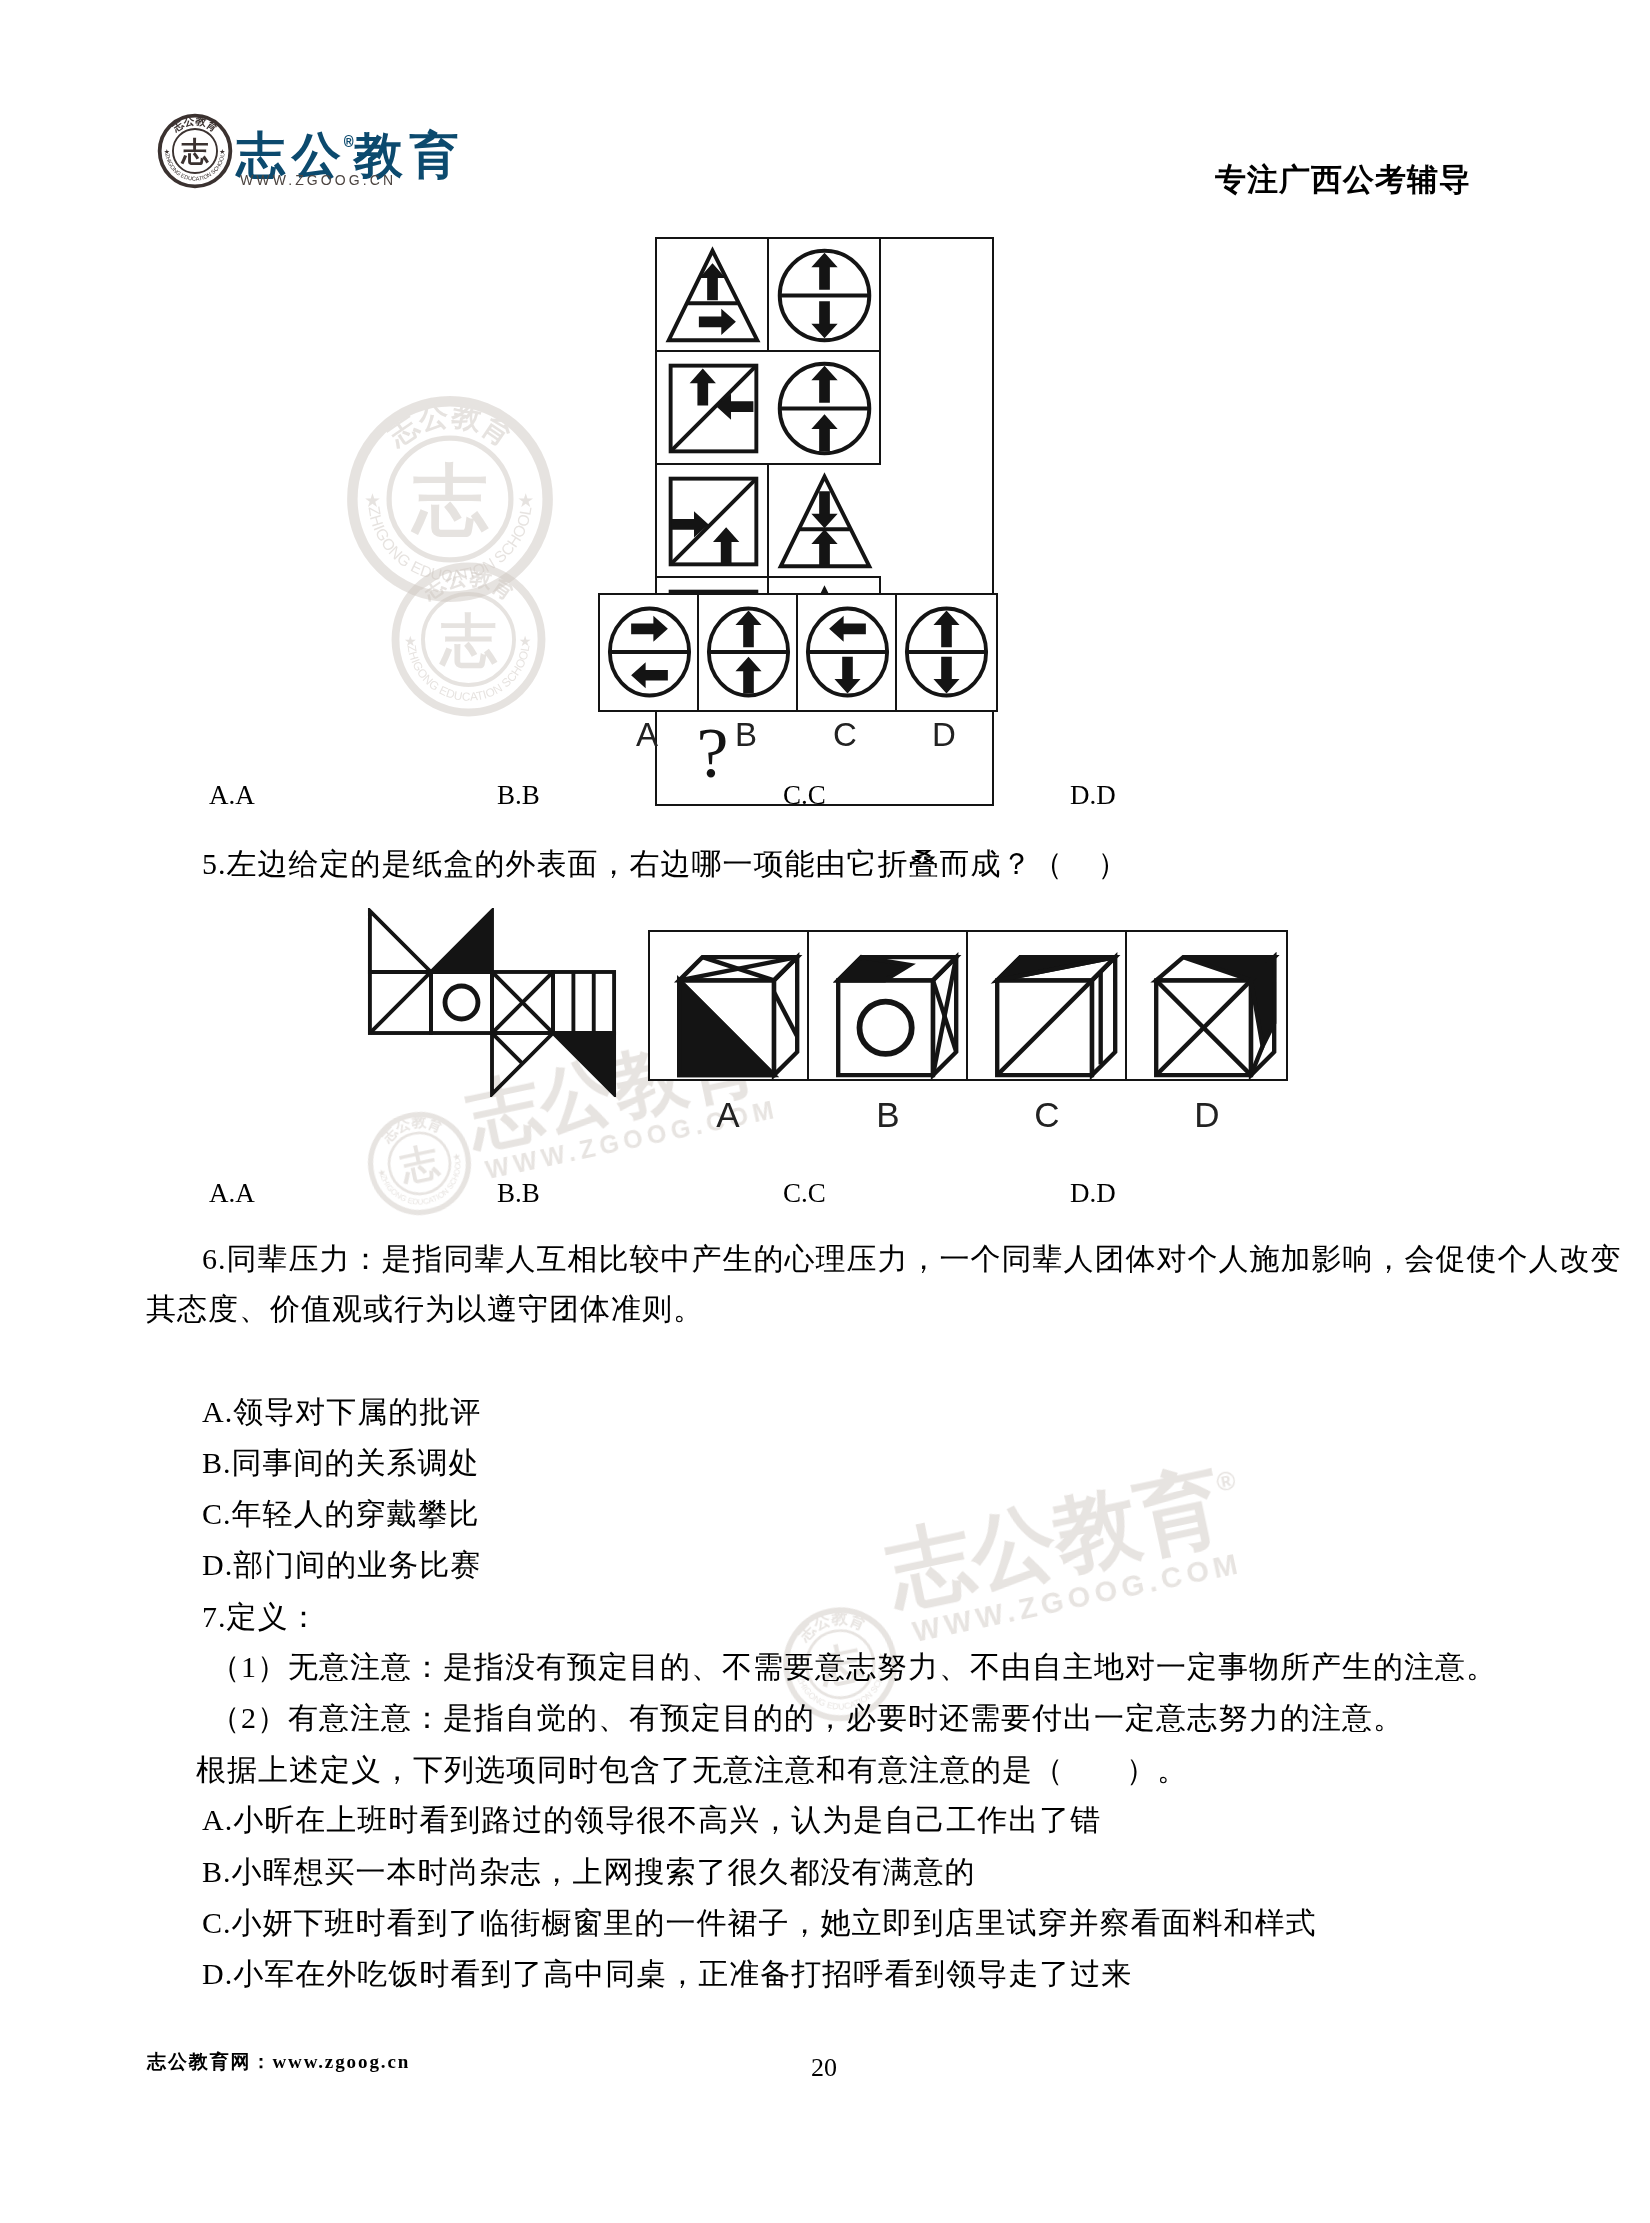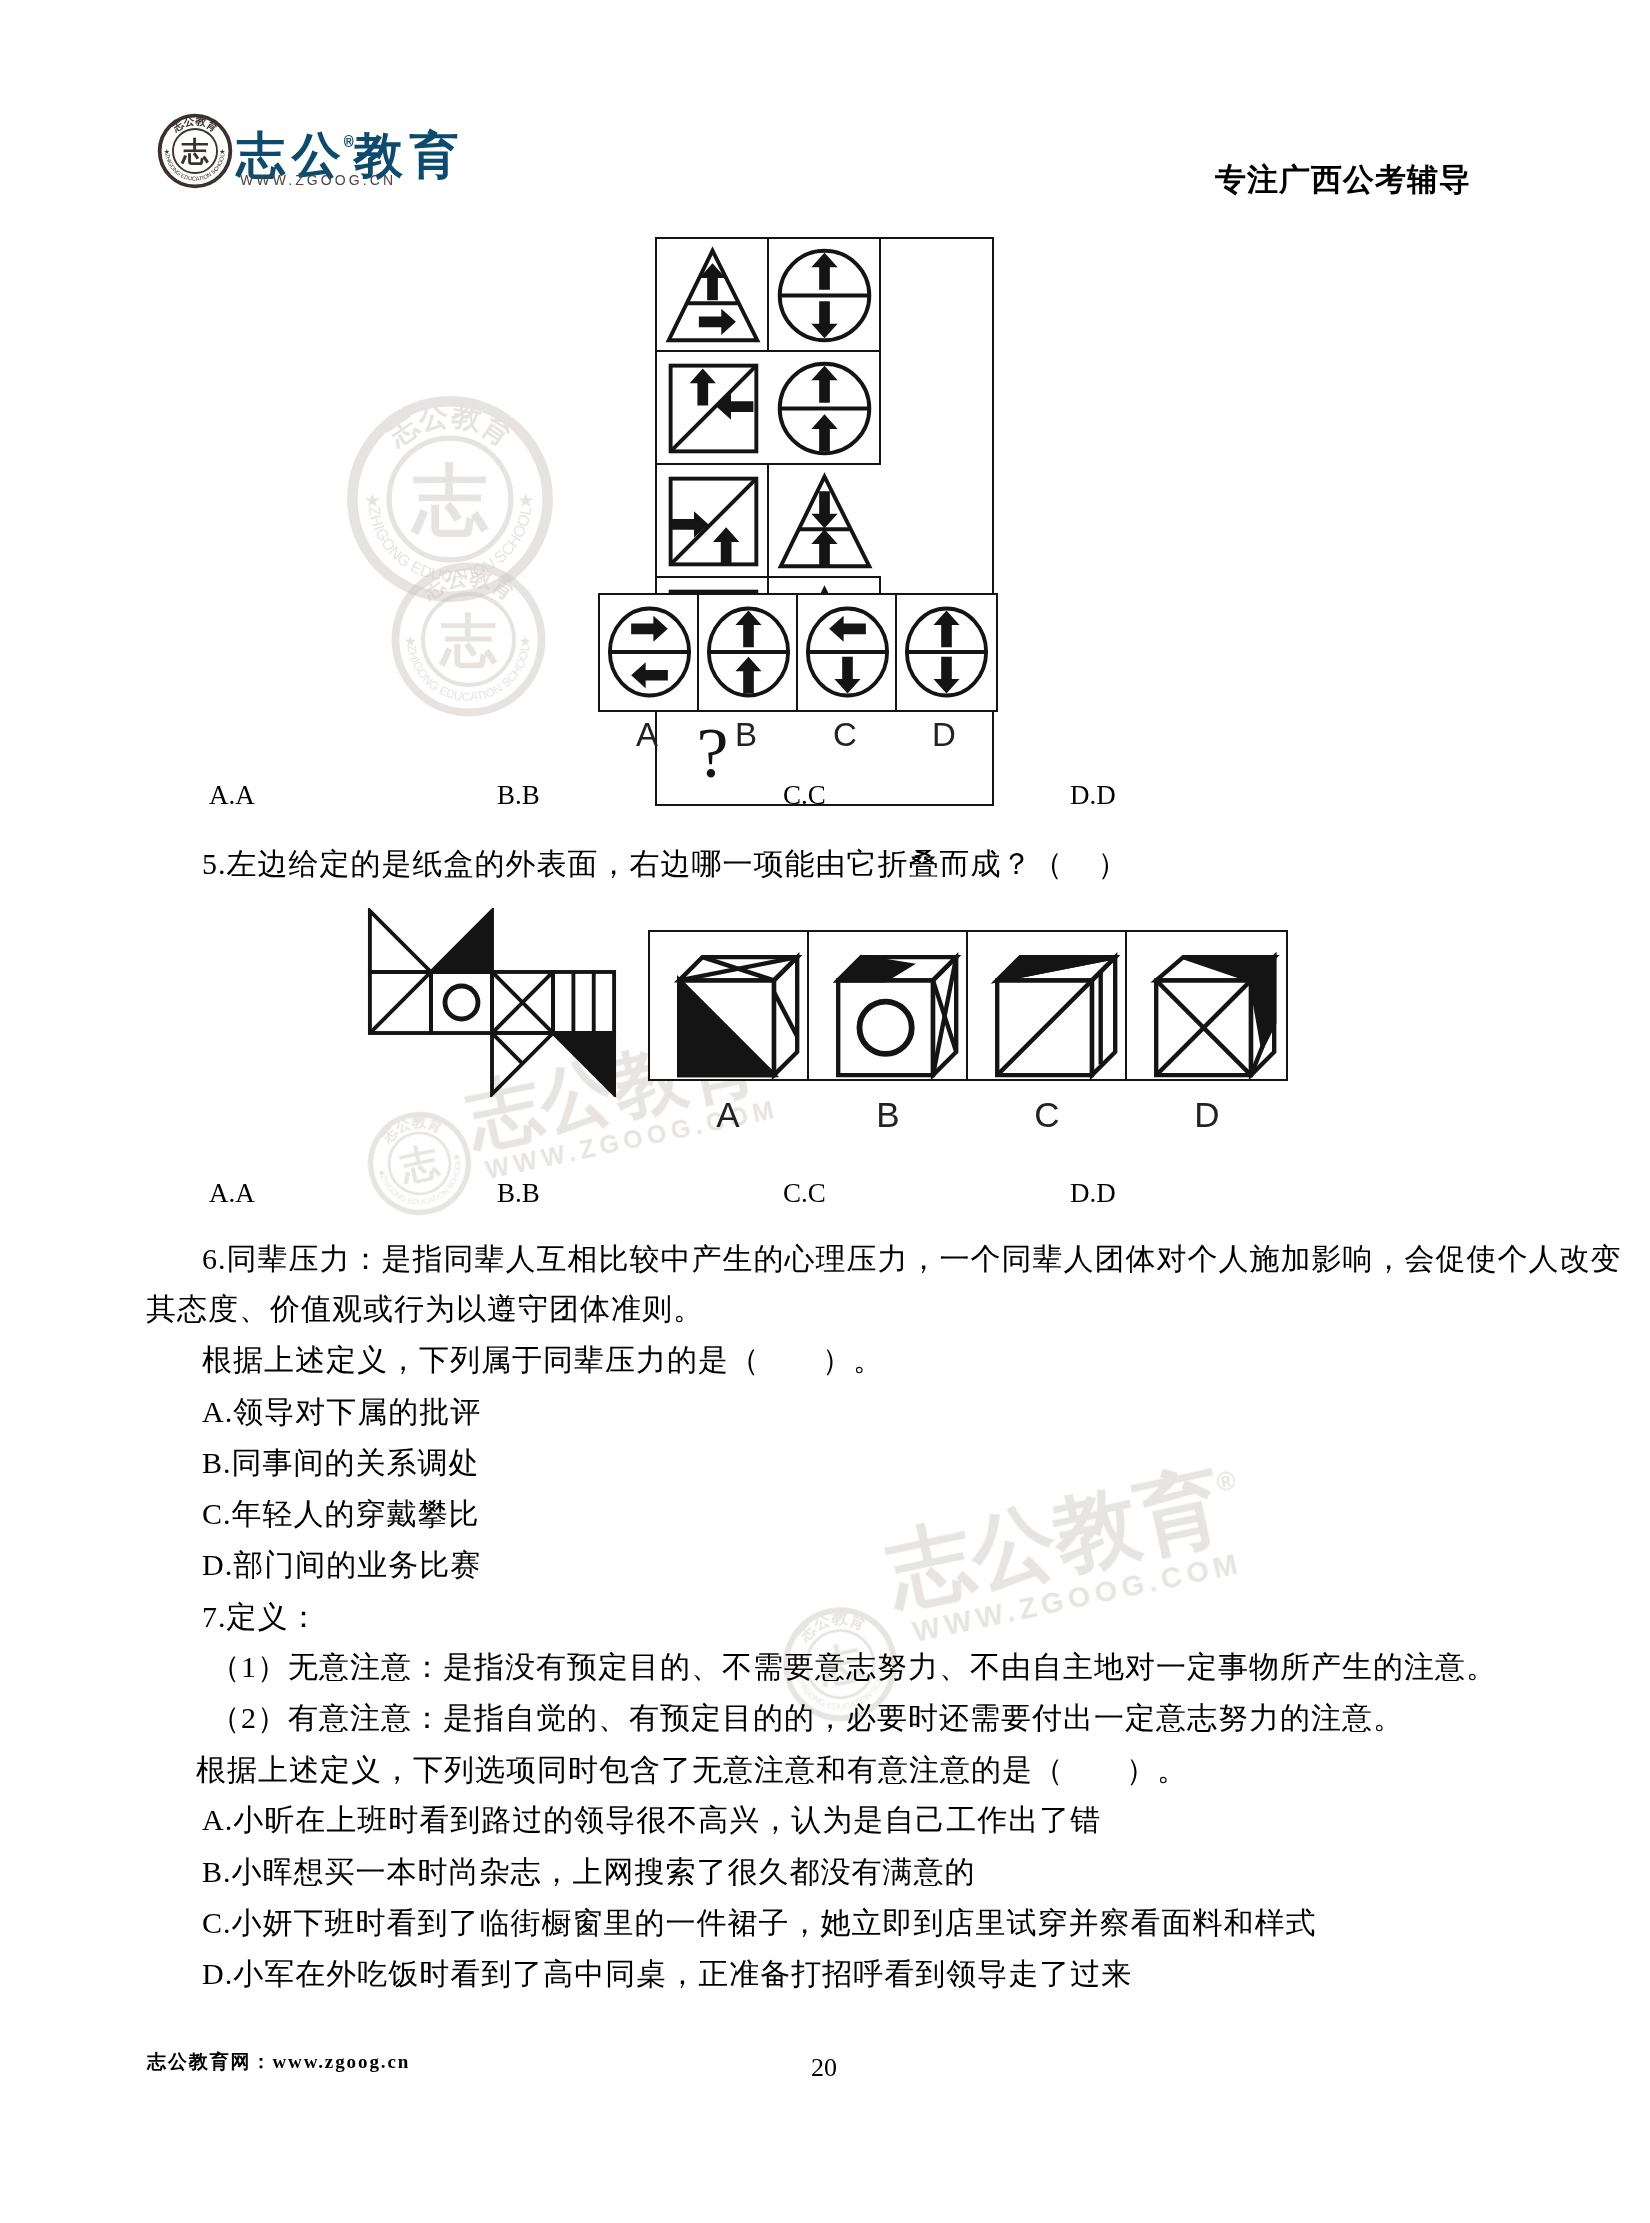--- a/index.html
+++ b/index.html
@@ -262,21 +262,20 @@
     </div>
   <div class="ansrow" id="ansRow2">
       <span style="left: 209px; top: 1178px;">A.A</span>
       <span style="left: 497px; top: 1178px;">B.B</span>
       <span style="left: 783px; top: 1178px;">C.C</span>
       <span style="left: 1070px; top: 1178px;">D.D</span>
     </div>
 
   <div class="txt" style="left:202px;top:1228px;">6.同辈压力：是指同辈人互相比较中产生的心理压力，一个同辈人团体对个人施加影响，会促使个人改变</div>
   <div class="txt" style="left:146px;top:1278px;">其态度、价值观或行为以遵守团体准则。</div>
-  <div class="txt" style="left:202px;top:1329px;">根据上述定义，下列属于同辈压力的是（　　）。</div>
   <div class="txt" style="left:202px;top:1381px;">A.领导对下属的批评</div>
   <div class="txt" style="left:202px;top:1432px;">B.同事间的关系调处</div>
   <div class="txt" style="left:202px;top:1483px;">C.年轻人的穿戴攀比</div>
   <div class="txt" style="left:202px;top:1534px;">D.部门间的业务比赛</div>
 
   <div class="txt" style="left:202px;top:1586px;">7.定义：</div>
   <div class="txt" style="left:210px;top:1636px;">（1）无意注意：是指没有预定目的、不需要意志努力、不由自主地对一定事物所产生的注意。</div>
   <div class="txt" style="left:210px;top:1687px;">（2）有意注意：是指自觉的、有预定目的的，必要时还需要付出一定意志努力的注意。</div>
   <div class="txt" style="left:196px;top:1739px;">根据上述定义，下列选项同时包含了无意注意和有意注意的是（　　）。</div>
   <div class="txt" style="left:202px;top:1789px;">A.小昕在上班时看到路过的领导很不高兴，认为是自己工作出了错</div>

